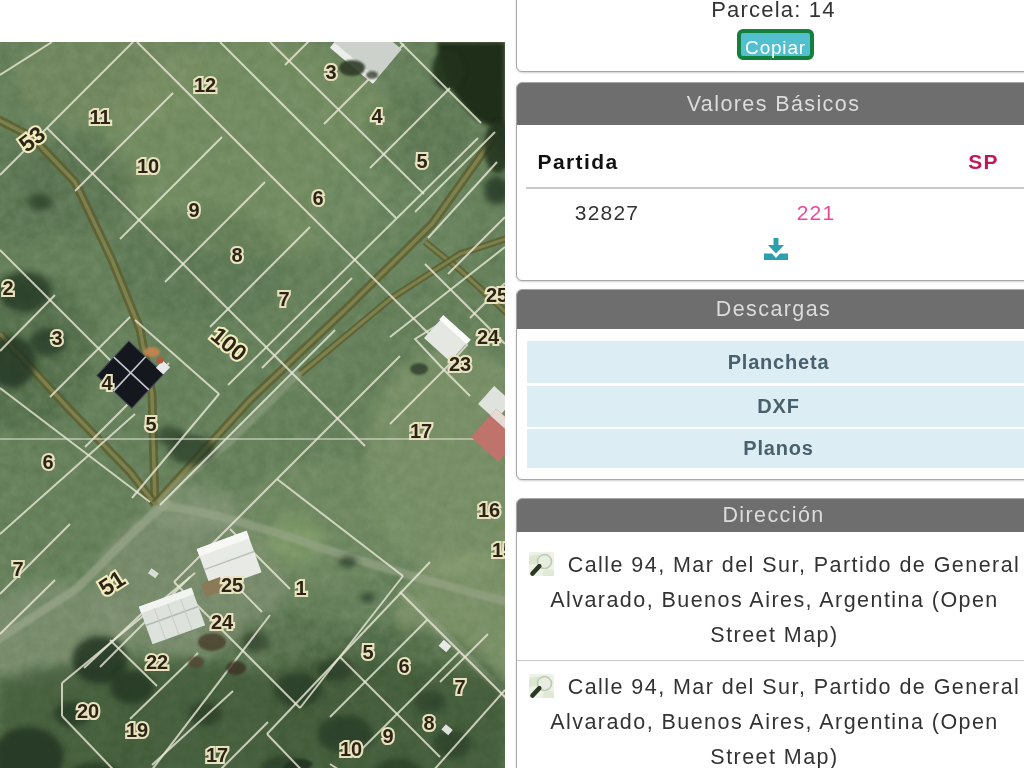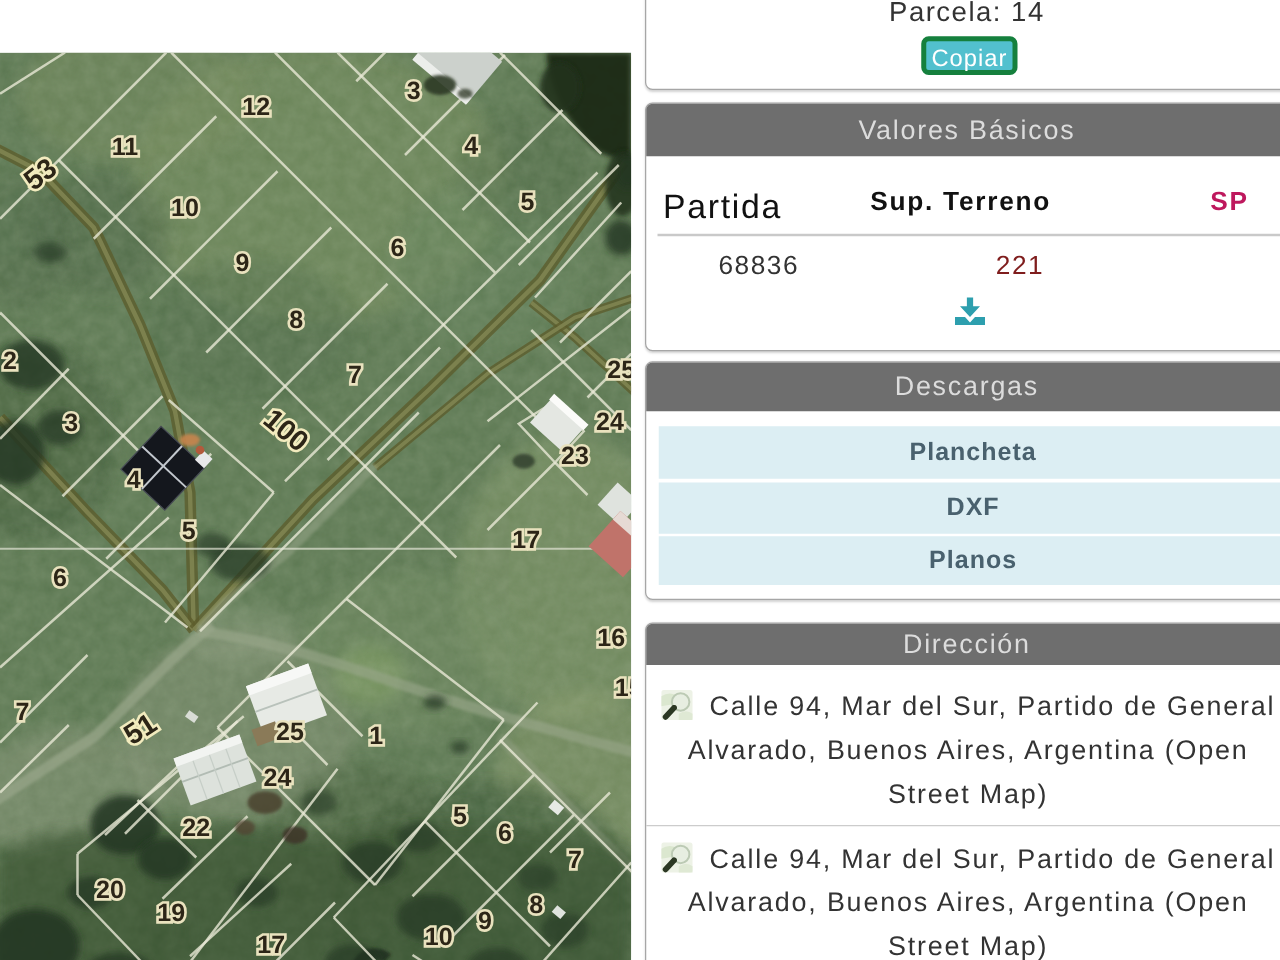--- a/index.html
+++ b/index.html
@@ -273,31 +273,30 @@
 
   <div class="abs" style="left:0;right:0;top:58px;text-align:center;font-size:22px;letter-spacing:1.2px;color:#333;">Parcela: 14</div>
 
   <div class="abs" style="left:220px;top:90px;width:77px;height:31px;background:#52c0ce;border:4px solid #15803d;border-radius:6px;box-sizing:border-box;color:#fff;font-size:19px;letter-spacing:0.8px;text-align:center;line-height:29px;">Copiar</div>
 </div>
 
 <div class="card" style="top:82px;height:199px;">
 
   <div class="hdr" style="height:42px;line-height:42px;">Valores Básicos</div>
 
-  <div class="abs" style="left:1px;top:67px;width:120px;text-align:center;font-size:27px;letter-spacing:1.4px;font-weight:normal;color:#111;">Partida</div>
-
-  <div class="abs" style="left:178px;top:67px;width:147px;text-align:center;font-size:21px;letter-spacing:1.4px;font-weight:bold;color:#111;">Sup. Terreno</div>
+  <div class="abs" style="left:1px;top:67px;width:120px;text-align:center;font-size:21px;letter-spacing:1.4px;font-weight:bold;color:#111;">Partida</div>
+
 
   <div class="abs" style="left:422px;top:67px;width:60px;text-align:right;font-size:21px;letter-spacing:1.4px;font-weight:bold;color:#be185d;">SP</div>
 
   <div class="abs" style="left:9px;right:0;top:104px;border-bottom:2px solid #c9c9c9;"></div>
 
-  <div class="abs" style="left:30px;top:118px;width:120px;text-align:center;font-size:21px;letter-spacing:1.2px;color:#333;">68836</div>
-
-  <div class="abs" style="left:239px;top:118px;width:120px;text-align:center;font-size:21px;letter-spacing:1.2px;color:#7f1d1d;">221</div>
+  <div class="abs" style="left:30px;top:118px;width:120px;text-align:center;font-size:21px;letter-spacing:1.2px;color:#333;">32827</div>
+
+  <div class="abs" style="left:239px;top:118px;width:120px;text-align:center;font-size:21px;letter-spacing:1.2px;color:#ec4899;">221</div>
 
   <div class="abs" style="left:246px;top:154px;width:26px;height:24px;">
     <svg width="26" height="24" viewBox="0 0 26 24">
       <path d="M10.5 1 h5 v7 h5.5 L13 16.5 5 8 h5.5 Z" fill="#2d9fae"></path>
       <path d="M1 16.5 H9 L13 21 17 16.5 H25 V23 H1 Z" fill="#2d9fae"></path>
     </svg>
   </div>
 </div>
 
 <div class="card" style="top:289px;height:191px;">

